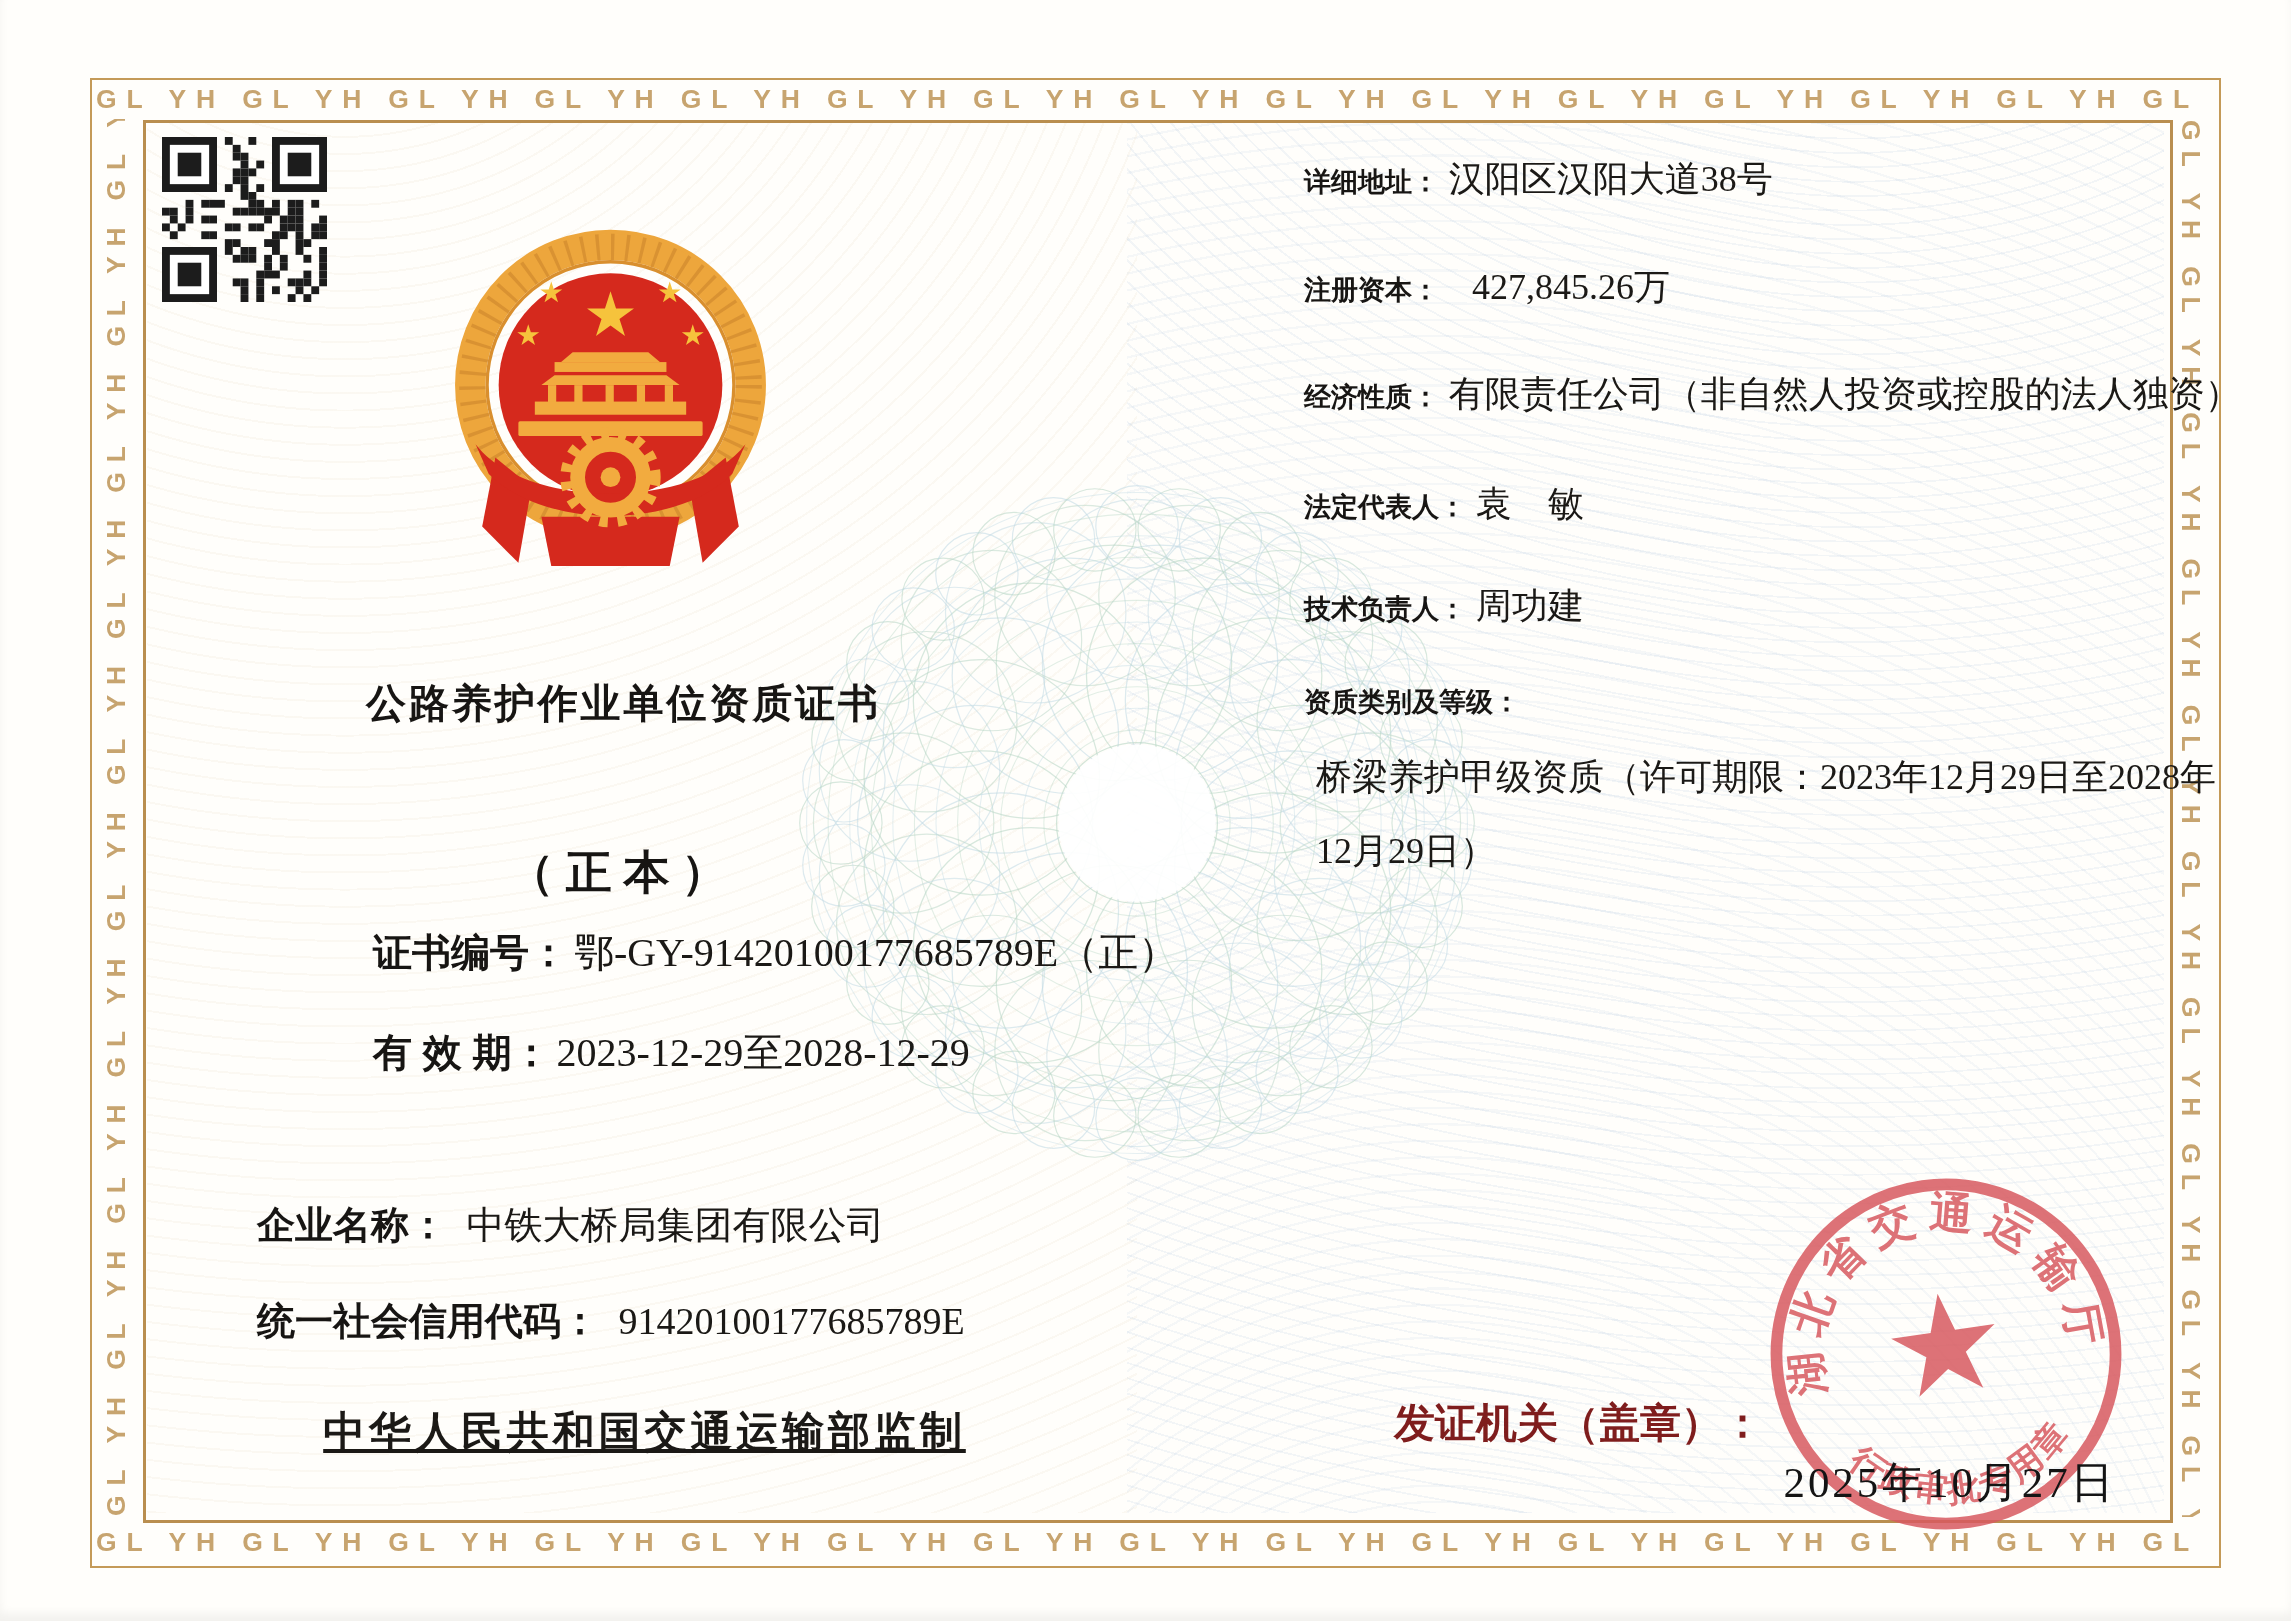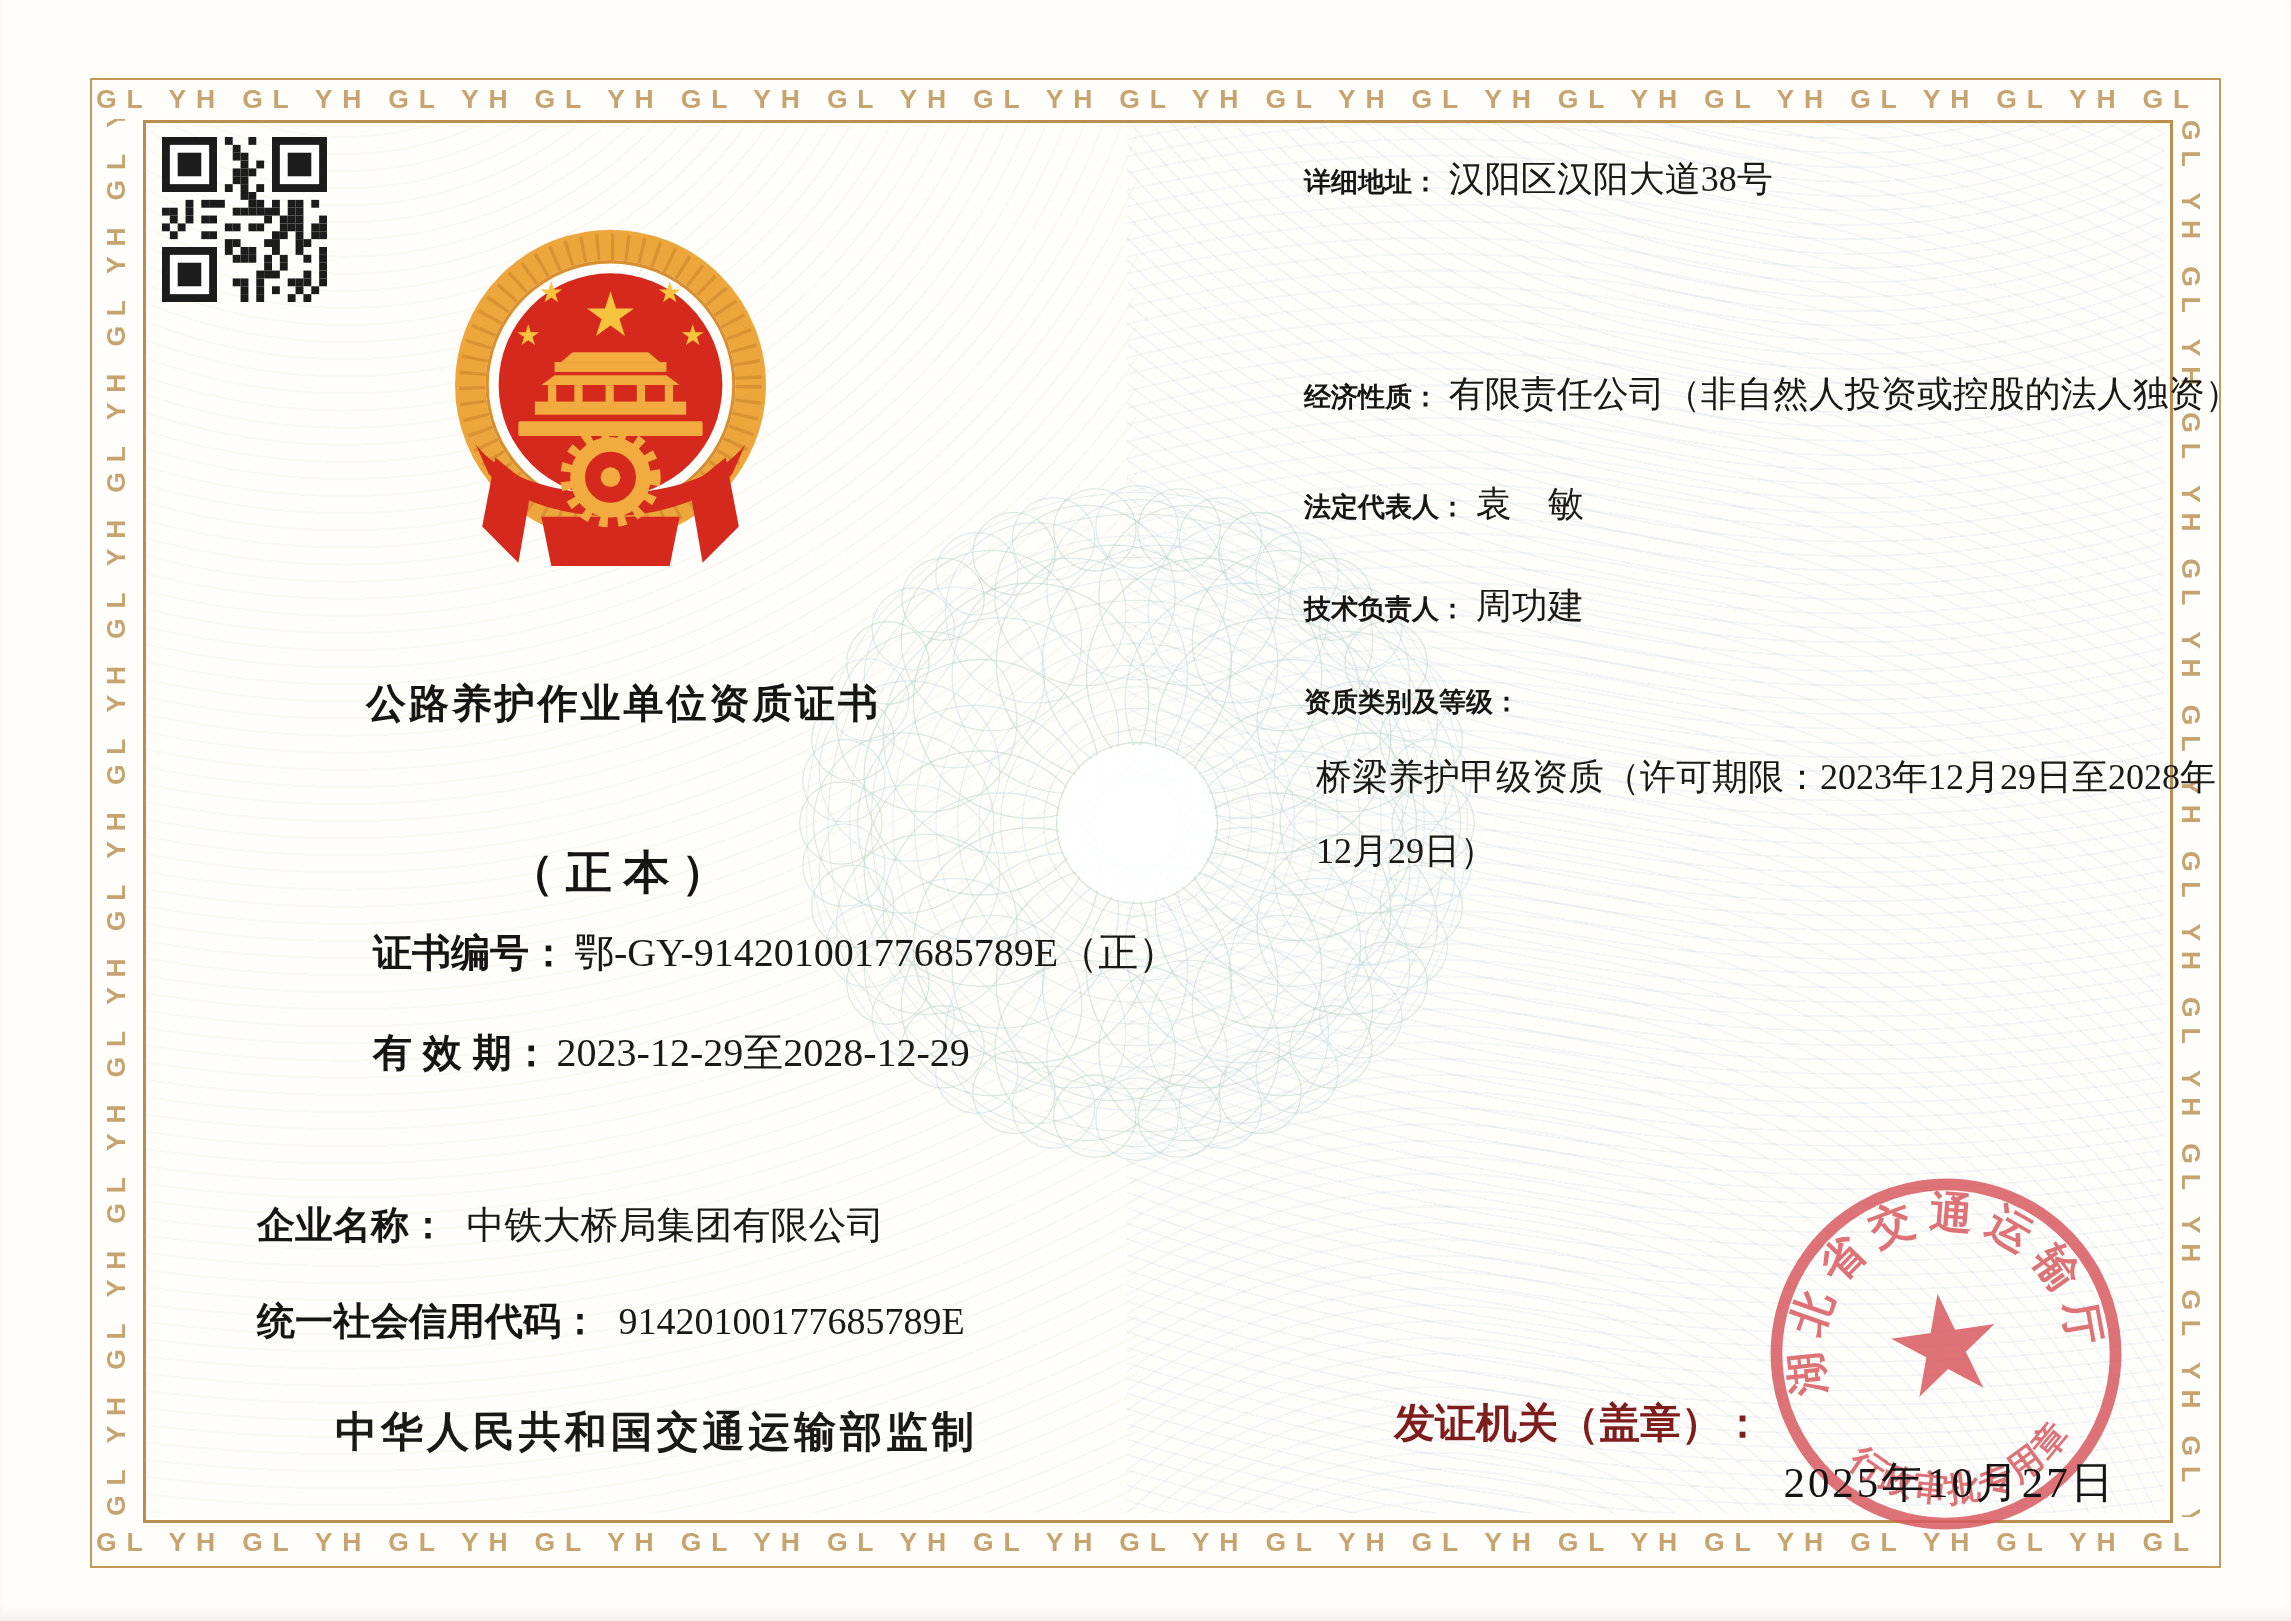--- a/index.html
+++ b/index.html
@@ -33,22 +33,22 @@
   .subtitle{position:absolute;left:251px;top:821px;width:745px;text-align:center;z-index:3;
     font-size:46px;font-weight:700;letter-spacing:11.8px;color:#171513;margin-top:21px;}
   .meta-row{position:absolute;left:373px;z-index:3;white-space:nowrap;}
   .meta-row .lbl{font-size:39px;font-weight:700;color:#171513;}
   .meta-row .val{font-size:40px;font-family:"Liberation Serif",serif;color:#1b1916;margin-left:5.9px;}
   .meta-no{top:925px;}  .meta-valid{top:1025px;}
   .co-row{position:absolute;left:257px;z-index:3;white-space:nowrap;}
   .co-row .lbl{font-size:38px;font-weight:700;color:#171513;}
   .co-row .val{font-size:38px;font-family:"Liberation Serif",serif;color:#1b1916;margin-left:19.6px;}
   .co-name{top:1200px;}  .co-code{top:1296px;}
-  .made-by{position:absolute;left:294px;top:1404px;width:725px;text-align:center;z-index:3;
-    font-size:42px;font-weight:600;letter-spacing:3.9px;color:#1b1916;font-family:"Liberation Serif",serif;}
+  .made-by{position:absolute;left:282px;top:1404px;width:725px;text-align:center;z-index:3;
+    font-size:42px;font-weight:600;letter-spacing:3.9px;color:#1b1916;font-family:"Liberation Serif",serif;text-decoration:underline;}
   
   .info-row{position:absolute;left:1304px;width:872px;z-index:3;white-space:nowrap;}
   .info-row .lbl{font-size:27px;font-weight:700;color:#171513;}
   .info-row .val{font-size:36px;font-family:"Liberation Serif",serif;color:#1b1916;margin-left:9.8px;}
   .r0{top:155px;} .r1{top:263px;} .r1 .val{margin-left:33px;} .r2{top:370px;}
   .r3{top:480px;} .r4{top:582px;} .r5{top:678px;}
   .qual{position:absolute;left:1304px;width:882px;z-index:3;font-size:36px;
     font-family:"Liberation Serif",serif;color:#1b1916;white-space:nowrap;margin-left:12px;}
   .qual1{top:753px;} .qual2{top:827px;}
   .issuer{position:absolute;left:1394px;top:1396px;z-index:3;font-size:41px;font-weight:700;
@@ -348,20 +348,23 @@
   <div class="meta-row meta-no">
     <span class="lbl">证书编号：</span><span class="val">鄂-GY-91420100177685789E（正）</span>
   </div>
   <div class="meta-row meta-valid">
     <span class="lbl">有 效 期：</span><span class="val">2023-12-29至2028-12-29</span>
   </div>
 
   <div class="info-row r0">
     <span class="lbl">详细地址：</span><span class="val">汉阳区汉阳大道38号</span>
   </div>
+  <div class="info-row r1">
+    <span class="lbl">注册资本：</span><span class="val">427,845.26万</span>
+  </div>
   <div class="info-row r2">
     <span class="lbl">经济性质：</span><span class="val">有限责任公司（非自然人投资或控股的法人独资）</span>
   </div>
   <div class="info-row r3">
     <span class="lbl">法定代表人：</span><span class="val">袁　敏</span>
   </div>
   <div class="info-row r4">
     <span class="lbl">技术负责人：</span><span class="val">周功建</span>
   </div>
   <div class="info-row r5">

